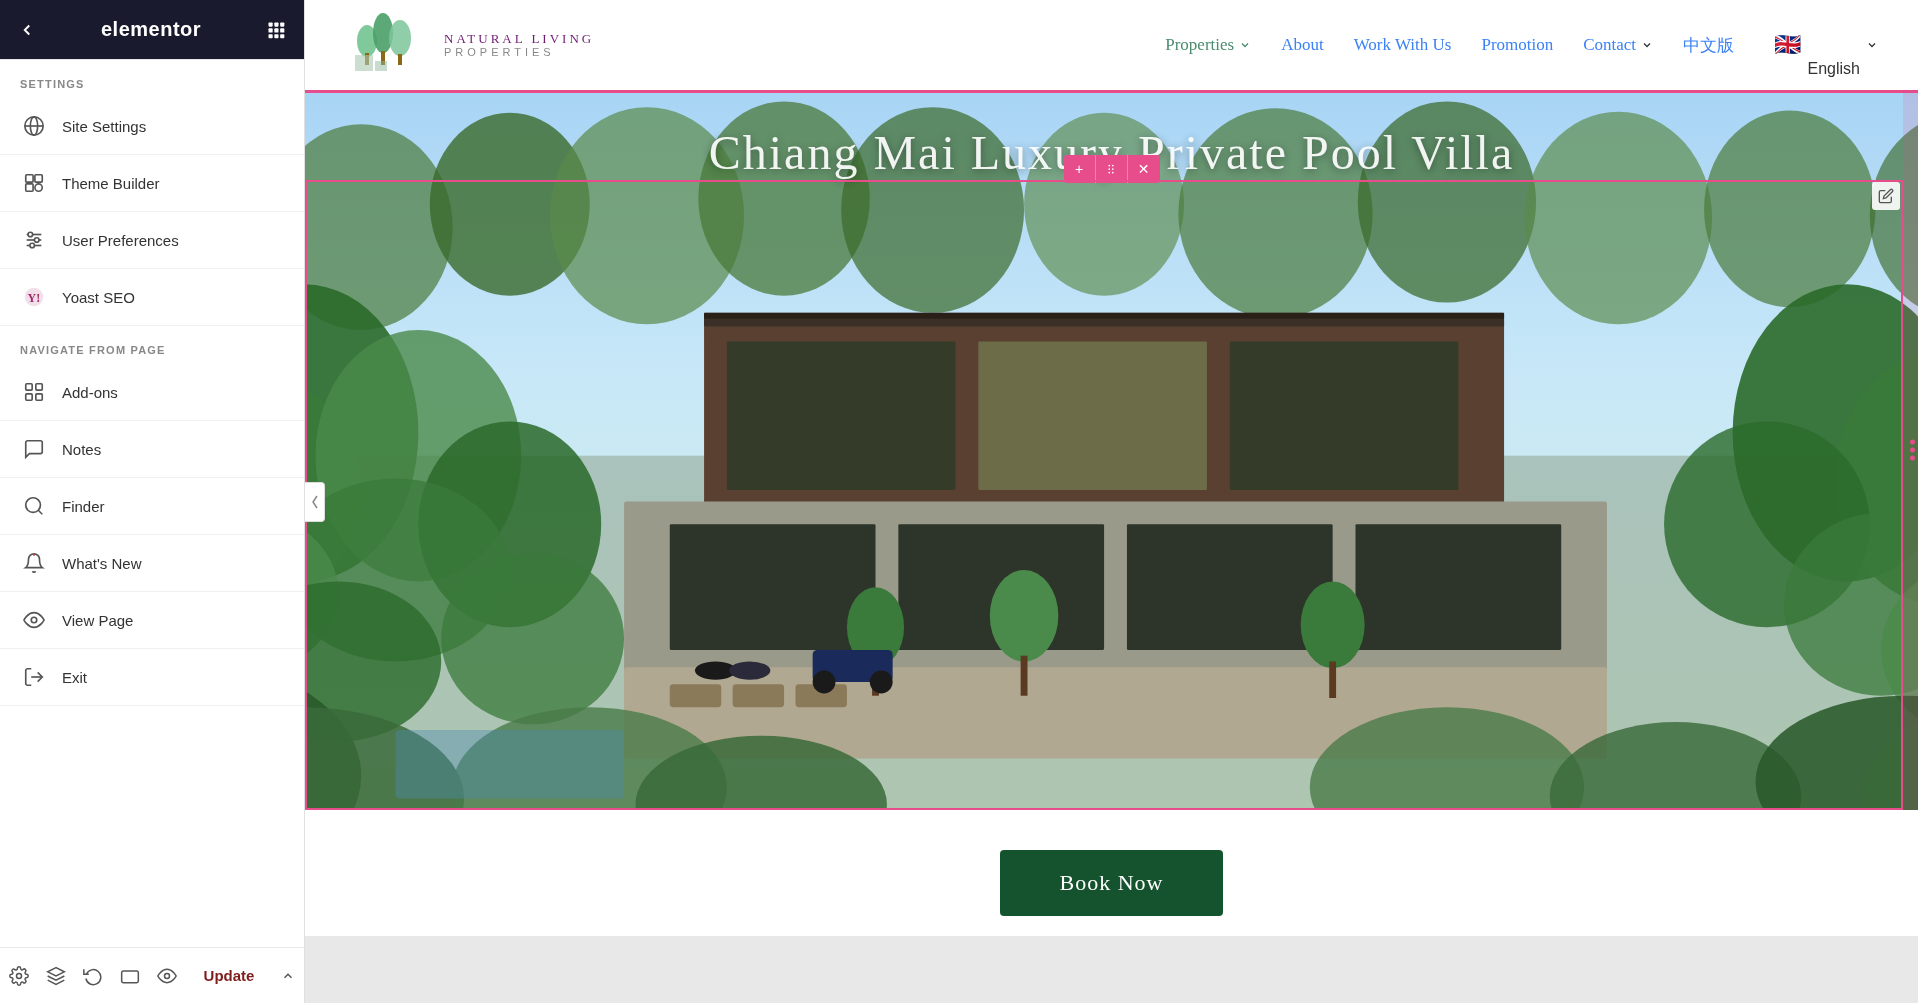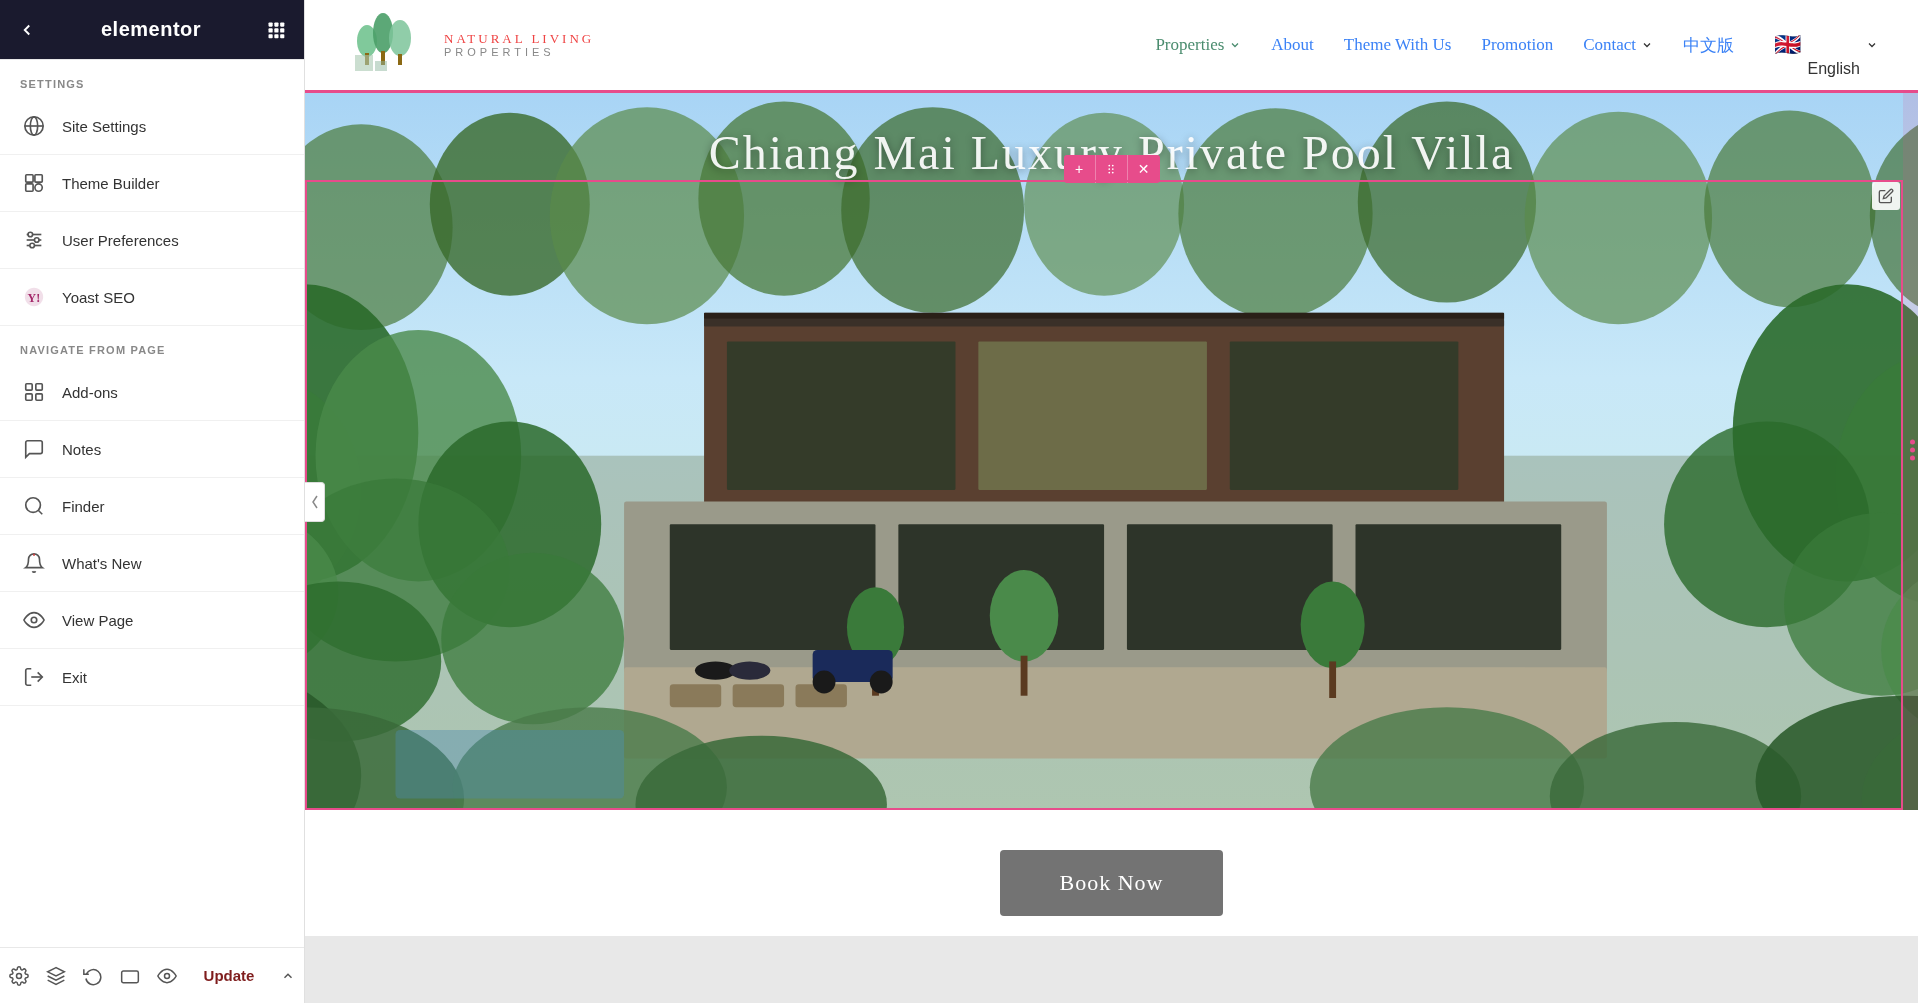--- a/index.html
+++ b/index.html
@@ -180,21 +180,21 @@
 
     .logo-text {
       display: flex;
       flex-direction: column;
       line-height: 1.2;
     }
 
     .logo-text-main {
       font-size: 13px;
       letter-spacing: 3px;
-      color: #ef4444;
+      color: #701a75;
       font-family: 'Georgia', serif;
       text-transform: uppercase;
     }
 
     .logo-text-sub {
       font-size: 11px;
       letter-spacing: 4px;
       color: #888;
       text-transform: uppercase;
     }
@@ -344,21 +344,21 @@
     #book-now-section {
       background: #fff;
       padding: 40px 0 20px;
       display: flex;
       justify-content: center;
       align-items: center;
       min-height: 100px;
     }
 
     .book-now-btn {
-      background: #737373;
+      background: #14532d;
       color: #fff;
       border: none;
       padding: 20px 60px;
       font-size: 22px;
       font-family: 'Georgia', serif;
       cursor: pointer;
       border-radius: 4px;
       letter-spacing: 1px;
     }
 
@@ -620,21 +620,21 @@
 
         <div id="nav-menu">
 
           <div class="nav-item nav-item-with-arrow active">
             <span>Properties</span>
             <svg width="12" height="12" viewBox="0 0 24 24" fill="none" stroke="#4a8c6e" stroke-width="2.5">
               <polyline points="6 9 12 15 18 9"></polyline>
             </svg>
           </div>
           <div class="nav-item">About</div>
-          <div class="nav-item">Theme With Us</div>
+          <div class="nav-item">Work With Us</div>
           <div class="nav-item">Promotion</div>
           <div class="nav-item nav-item-with-arrow">
             <span>Contact</span>
             <svg width="12" height="12" viewBox="0 0 24 24" fill="none" stroke="#333" stroke-width="2.5">
               <polyline points="6 9 12 15 18 9"></polyline>
             </svg>
           </div>
           <div class="nav-item">中文版</div>
 
           <div style="display:flex;align-items:center;gap:6px;cursor:pointer;margin-left:10px;">

